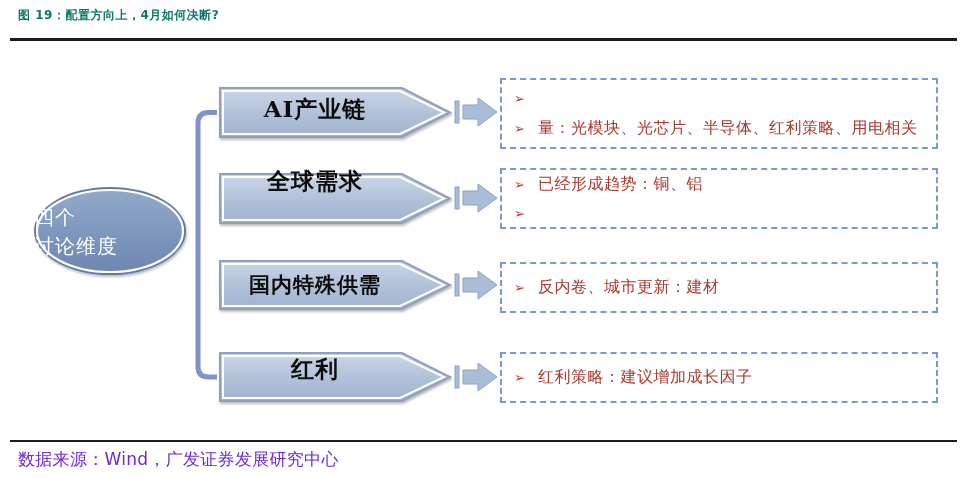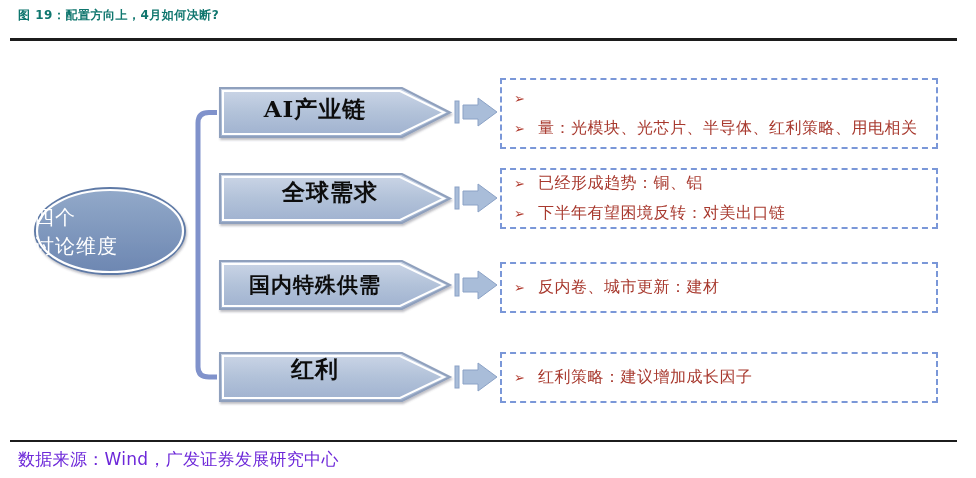--- a/index.html
+++ b/index.html
@@ -23,21 +23,21 @@
   .bgsvg{position:absolute;left:0;top:0;}
   .hub-label{
     position:absolute;left:34px;top:203px;width:152px;text-align:left;
     color:#ffffff;font-size:20px;line-height:29px;letter-spacing:1px;
   }
   .box-label{
     position:absolute;left:222px;width:186px;display:flex;align-items:center;justify-content:center;
     font-weight:bold;color:#0d0d0d;font-size:23px;letter-spacing:1px;white-space:nowrap;
   }
   .bl1{top:92px;height:34px;}
-  .bl2{top:171px;height:42px;margin-left:15px;}
+  .bl2{top:160px;height:42px;}
   .bl3{top:261px;height:48px;font-size:21px;}
   .bl4{top:353px;height:32px;}
   .redbox{
     position:absolute;left:500px;width:438px;box-sizing:border-box;
     border:2px dashed #7a97d8;
     display:flex;flex-direction:column;justify-content:center;gap:3px;
     padding:4px 8px 4px 12px;background:#ffffff;
   }
   .rb1{top:78px;height:71px;}
   .rb2{top:168px;height:61px;}
@@ -137,21 +137,20 @@
     </div>
   </div>
 
   <div class="redbox rb2">
     <div class="bullet">
       <span class="marker">➢</span>
       <span class="btext"><span>已经形成趋势：铜、铝</span></span>
     </div>
     <div class="bullet">
       <span class="marker">➢</span>
-      <span class="btext"><span>下半年有望困境反转：对美出口链</span></span>
     </div>
   </div>
 
   <div class="redbox rb3">
     <div class="bullet">
       <span class="marker">➢</span>
       <span class="btext"><span>反内卷、城市更新：建材</span></span>
     </div>
   </div>
 

